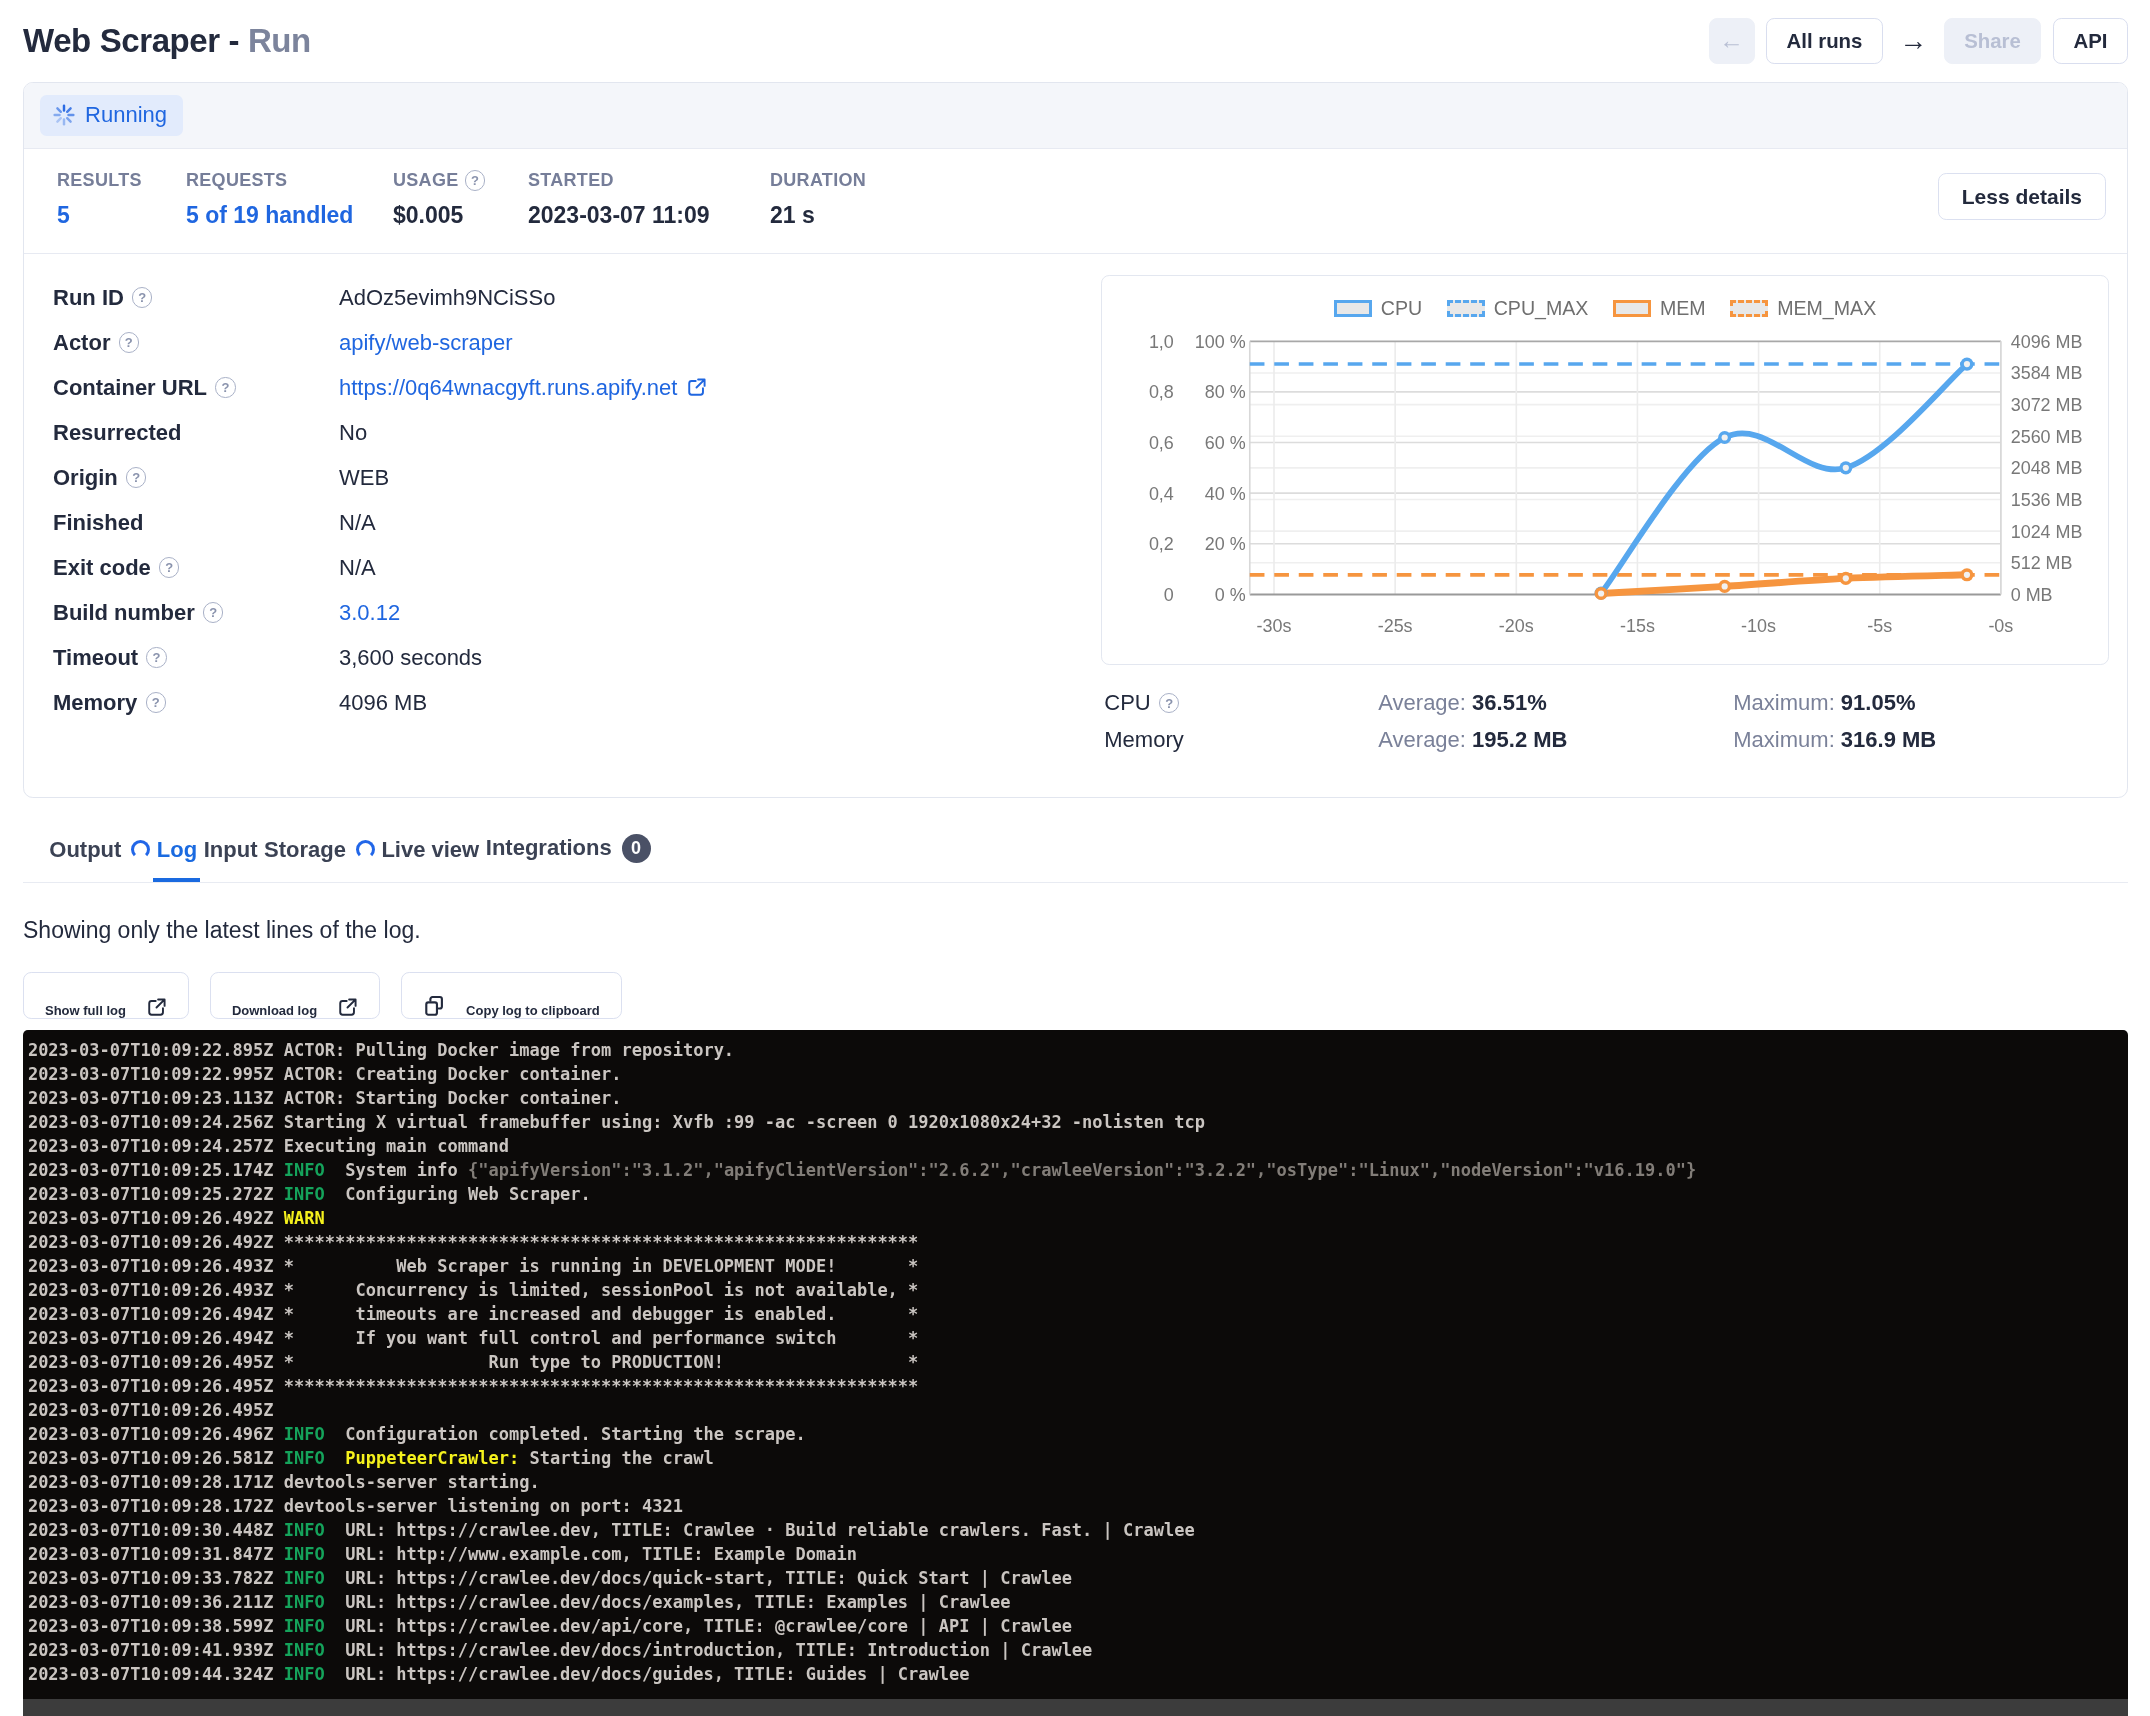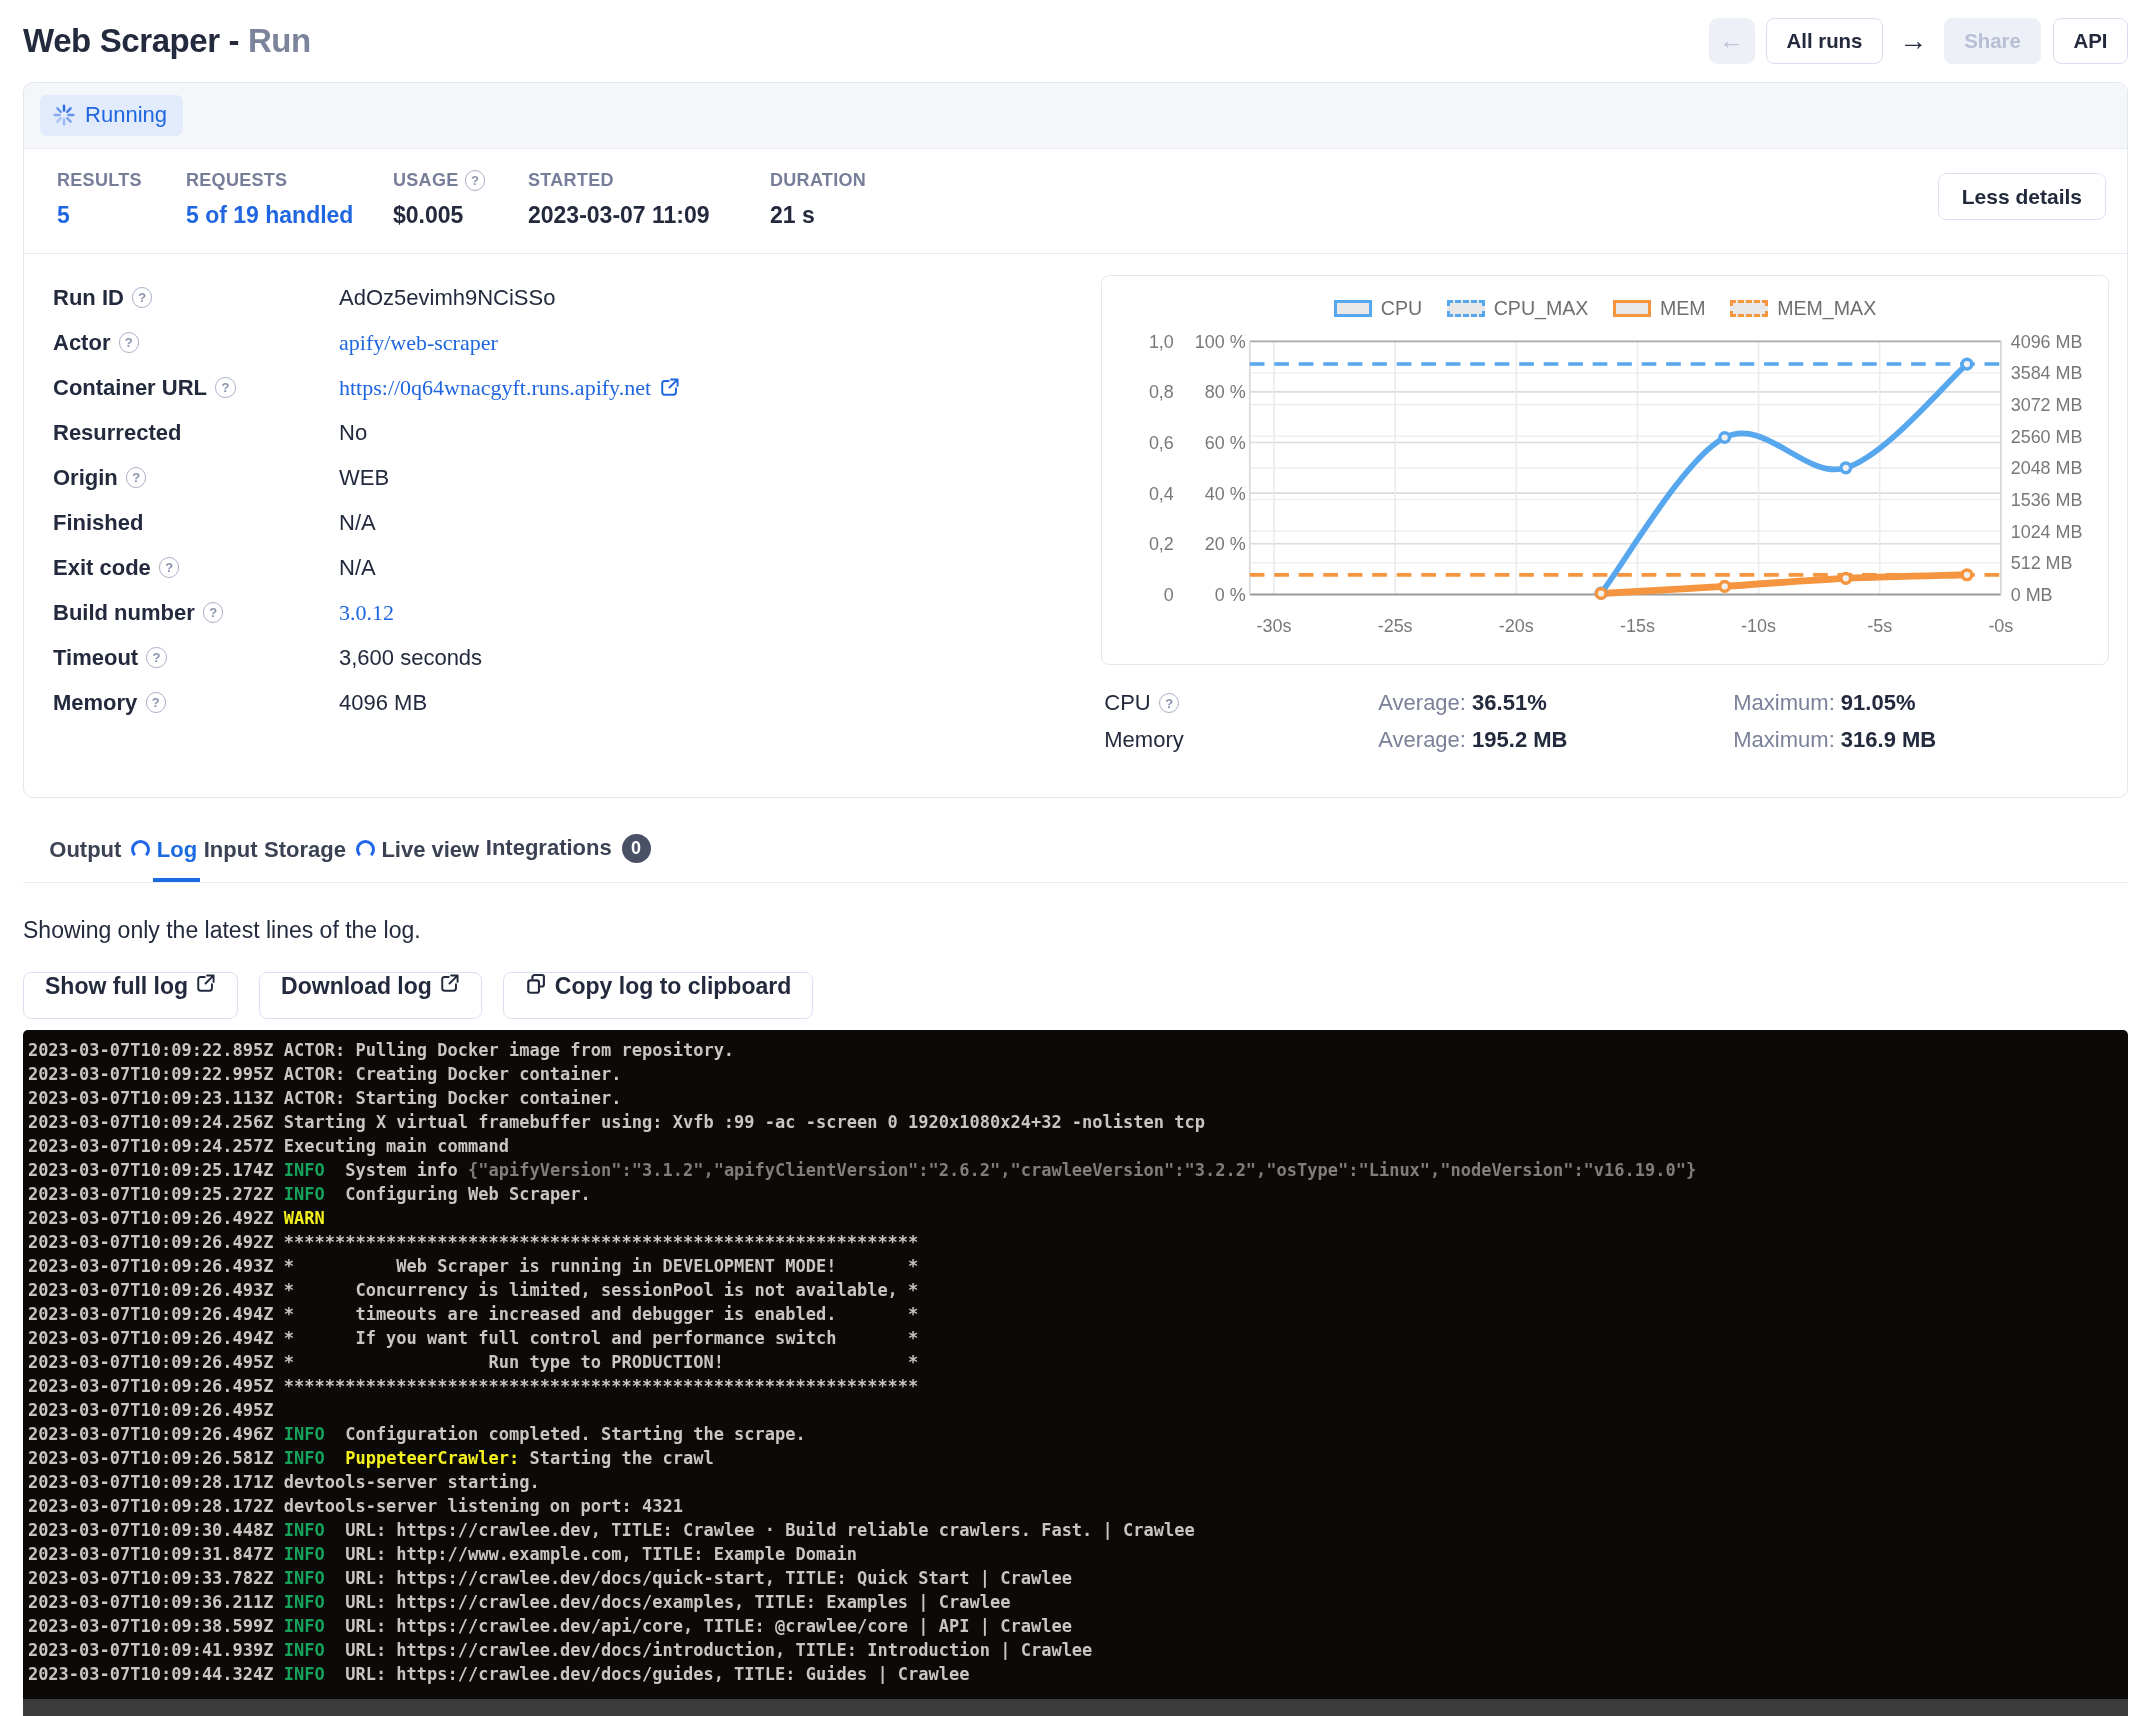--- a/index.html
+++ b/index.html
@@ -37,21 +37,21 @@
   .stat-value.link { color:#1f66e0; cursor:pointer; }
   .less-details { position:absolute; right:21px; top:24.5px; height:47px; padding:0 23px;
     background:#fff; border:1.6px solid #dbe0f0; border-radius:8.2px; font-size:21px; font-weight:600;
     color:#232a3d; display:inline-flex; align-items:center; cursor:pointer; }
 
   .detail-area { display:flex; padding:21px 19.6px 38px 29px; }
   .details { width:1048px; flex:none; }
   .drow { display:flex; align-items:center; height:45px; font-size:22px; }
   .dlabel { width:286px; flex:none; font-weight:700; color:#232a3d; display:flex; align-items:center; gap:8.2px; }
   .dvalue { color:#232a3d; display:flex; align-items:center; gap:8.2px; }
-  .dvalue.link { color:#1f66e0; cursor:pointer;font-family:Liberation Serif, serif; }
+  .dvalue.link { color:#1f66e0; cursor:pointer; }
 
   .help { width:20.4px; height:20.4px; border:1.6px solid #a9b1c7; border-radius:50%;
     color:#8a93ad; font-size:13px; font-weight:700; display:inline-flex; align-items:center;
     justify-content:center; flex:none; cursor:default; }
 
   
   .chart-col { flex:1; }
   .chart-box { position:relative; width:1008px; height:390px; border:1.6px solid #e3e7f0; border-radius:8.2px; background:#fff; }
   .legend { position:absolute; top:21px; left:0; width:100%; display:flex; justify-content:center; gap:24.5px; z-index:2; }
   .leg-item { display:flex; align-items:center; gap:9px; cursor:pointer; }
@@ -71,22 +71,22 @@
   .tab { display:flex; align-items:center; gap:9.8px; font-size:22px; font-weight:600; color:#3b4254;
     padding:8.2px 3.3px 14.7px; border-bottom:4.9px solid transparent; cursor:pointer; }
   .tab.active { color:#1a6ae0; border-bottom-color:#1a6ae0; }
   .arc { width:19px; height:19px; border:3.3px solid #2166e8; border-bottom-color:transparent; border-radius:50%; flex:none; }
   .intbadge { width:29px; height:29px; border-radius:50%; background:#4a5166; color:#fff; font-size:18px;
     font-weight:700; display:inline-flex; align-items:center; justify-content:center; flex:none; }
 
   .log-notice { margin-top:34px; font-size:23px; color:#232a3d; }
 
   .log-buttons { display:flex; gap:21px; margin-top:28px; }
-  .logbtn { height:47px; display:inline-flex; align-items:flex-start; gap:7px; padding:0 21px;
-    background:#fff; border:1.6px solid #dbe0f0; border-radius:8.2px; font-size:23px; font-weight:600;
+  .logbtn { height:47px; display:inline-flex; align-items:flex-end; gap:20px; padding:0 21px;
+    background:#fff; border:1.6px solid #dbe0f0; border-radius:8.2px; font-size:13px; font-weight:600;
     color:#232a3d; cursor:pointer; }
 
   
   .log { position:relative; margin-top:11.4px; height:694px; background:#0c0a09; border-radius:4.9px 4.9px 0 0; overflow:hidden; }
   .log-lines { padding:8.2px 0 0 4.9px; font-family:"DejaVu Sans Mono", monospace; font-size:17px;
     font-weight:700; line-height:24px; white-space:pre; }
   .seg-ts  { color:#cac5c1; }
   .seg-msg { color:#cac5c1; }
   .seg-info{ color:#15a35b; }
   .seg-warn{ color:#f5f11c; }

